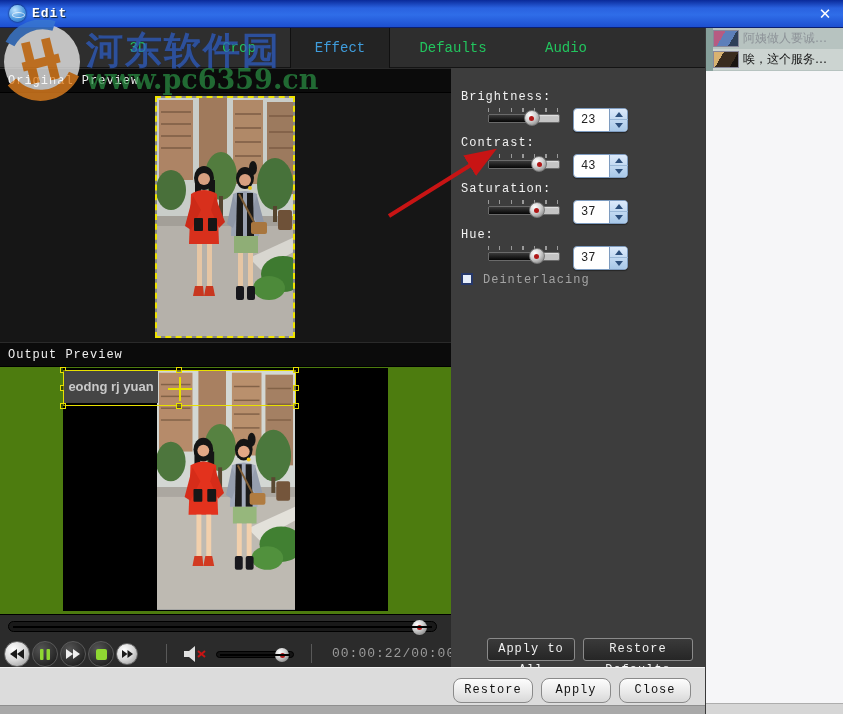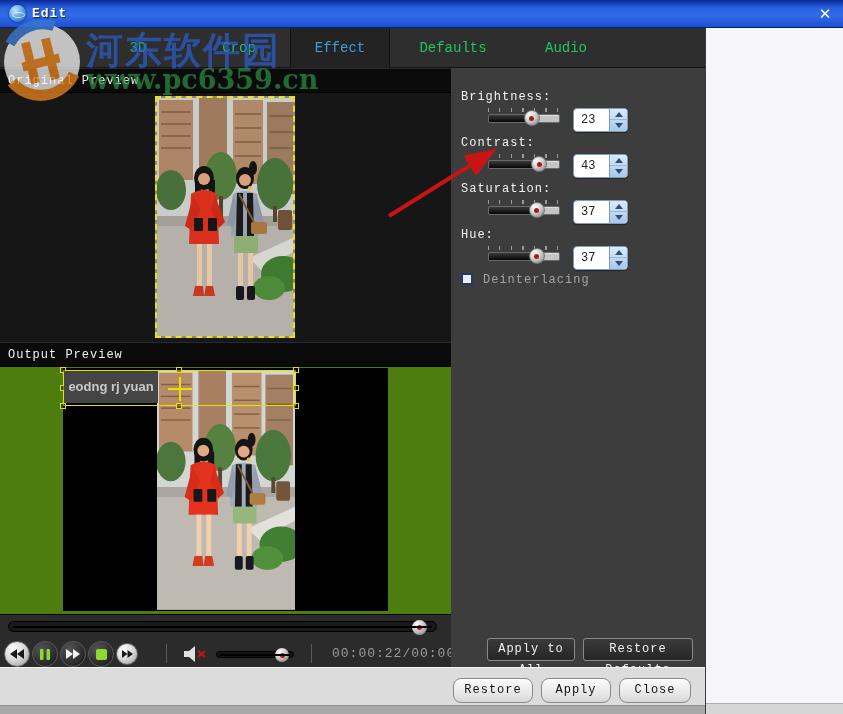--- a/index.html
+++ b/index.html
@@ -407,20 +407,30 @@
   </div>
 
   <div id="bottombar" class="abs">
     <div class="dlg-btn" style="left:453px;width:80px;">Restore All</div>
     <div class="dlg-btn" style="left:541px;width:70px;">Apply</div>
     <div class="dlg-btn" style="left:619px;width:72px;">Close</div>
   </div>
   <div id="bottom-strip" class="abs"></div>
 
   <div id="bg-win" class="abs">
+    <div id="bg-rows">
+      <div class="bg-row dim" style="top:0;">
+        <span class="thumb" id="thumb1"></span>
+        <span>阿姨做人要诚…</span>
+      </div>
+      <div class="bg-row sel" style="top:21px;">
+        <span class="thumb" id="thumb2"></span>
+        <span>唉，这个服务…</span>
+      </div>
+    </div>
     <div id="bg-bottom"></div>
   </div>
 
   <div id="wm-overlay" class="abs">
     <svg width="82" height="82" style="position:absolute;left:2px;top:4px;">
       <circle cx="40" cy="42" r="38" fill="#f7f7f7" opacity="0.92"></circle>
       <path d="M10,62 A37,37 0 0 0 72,54" fill="none" stroke="#e07f1e" stroke-width="11"></path>
       <path d="M8,24 A37,37 0 0 1 52,6" fill="none" stroke="#3a78d0" stroke-width="10"></path>
       <rect x="24" y="22" width="9" height="42" fill="#e07f1e" transform="rotate(-14 28 43)"></rect>
       <rect x="44" y="18" width="9" height="42" fill="#e07f1e" transform="rotate(-14 48 39)"></rect>

